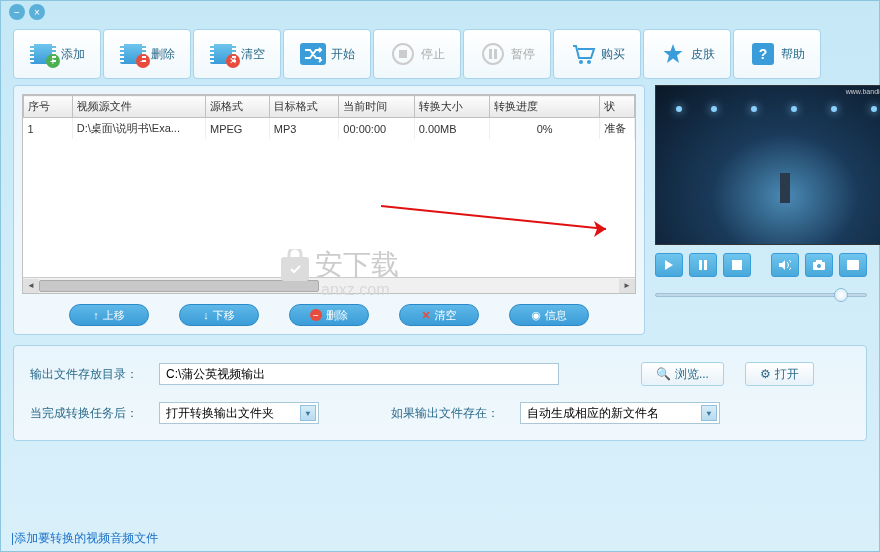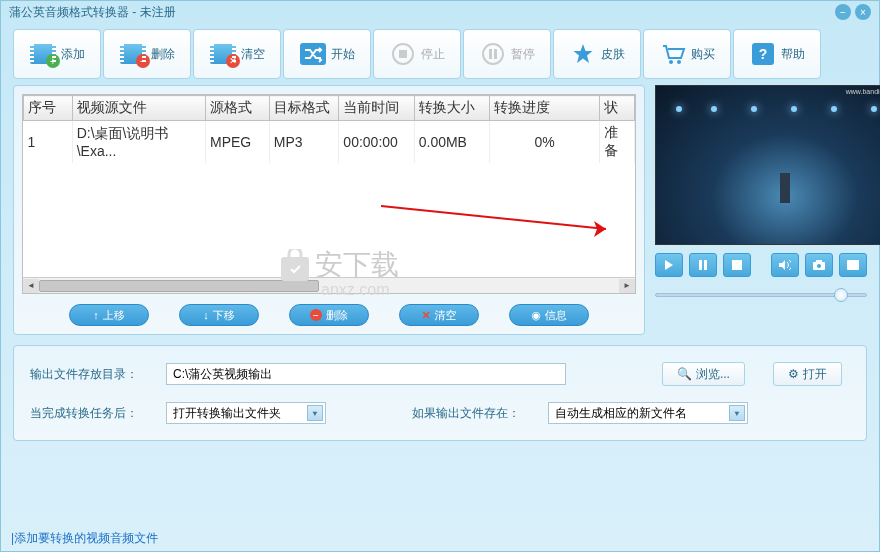--- a/index.html
+++ b/index.html
@@ -10,21 +10,21 @@
 .ctrl-btn { width: 16px; height: 16px; border-radius: 50%; display: inline-flex; align-items: center; justify-content: center; font-size: 10px; color: #fff; cursor: pointer; }
 .ctrl-min { background: #5ab0d8; }
 .ctrl-close { background: #5ab0d8; }
 .toolbar { display: flex; gap: 2px; padding: 6px 12px; }
 .tb-btn { width: 88px; height: 50px; background: linear-gradient(to bottom, #ffffff, #f0f8fc); border: 1px solid #a8d3e8; border-radius: 4px; display: flex; align-items: center; justify-content: center; gap: 4px; cursor: pointer; color: #2a6a8a; }
 .tb-btn.disabled { color: #aaa; }
 .tb-icon { width: 28px; height: 24px; display: inline-flex; align-items: center; justify-content: center; }
 .content { display: flex; gap: 10px; padding: 0 12px; }
 .left-panel { flex: 1; background: linear-gradient(to bottom, #e8f5fc, #f0f8fc); border: 1px solid #a8d3e8; border-radius: 4px; padding: 8px; display: flex; flex-direction: column; }
 .table-wrap { background: #fff; border: 1px solid #c0c0c0; height: 200px; overflow: hidden; position: relative; }
-.table { width: 100%; border-collapse: collapse; font-size: 14px; }
+.table { width: 100%; border-collapse: collapse; font-size: 11px; }
 .table th { background: linear-gradient(to bottom, #fdfdfd, #e8e8e8); border: 1px solid #c0c0c0; padding: 3px 4px; text-align: left; font-weight: normal; color: #333; }
 .table td { border-right: 1px solid #eee; padding: 3px 4px; color: #333; }
 .table tr.data-row td { background: #fff; }
 .hscroll { position: absolute; bottom: 0; left: 0; right: 0; height: 16px; background: #f0f0f0; border-top: 1px solid #ccc; display: flex; align-items: center; }
 .hscroll-thumb { position: absolute; left: 16px; width: 280px; height: 12px; background: #c8c8c8; border: 1px solid #aaa; border-radius: 2px; }
 .hscroll-arrow { width: 16px; height: 14px; background: #e0e0e0; display: inline-flex; align-items: center; justify-content: center; font-size: 8px; color: #555; }
 .list-actions { display: flex; gap: 30px; margin-top: 10px; justify-content: center; }
 .pill-btn { min-width: 80px; height: 22px; background: linear-gradient(to bottom, #5fb8e8, #3a9cd8); border: 1px solid #2a8ac8; border-radius: 11px; color: #fff; display: inline-flex; align-items: center; justify-content: center; gap: 4px; cursor: pointer; font-size: 11px; }
 .right-panel { width: 212px; display: flex; flex-direction: column; gap: 8px; }
 .preview { width: 260px; height: 160px; background: #000; border: 1px solid #333; position: relative; overflow: hidden; }
@@ -35,21 +35,21 @@
 .preview-live { position: absolute; right: 4px; bottom: 20px; background: #d02020; color: #fff; font-size: 9px; padding: 3px 4px; font-weight: bold; }
 .preview-c { position: absolute; right: 4px; bottom: 4px; background: #d02020; color: #fff; font-size: 12px; padding: 1px 5px; font-weight: bold; font-style: italic; }
 .preview-url { position: absolute; top: 2px; right: 6px; color: #ccc; font-size: 7px; }
 .media-btns { display: flex; gap: 6px; }
 .media-btn { width: 28px; height: 24px; background: linear-gradient(to bottom, #6fc5ed, #48a8db); border: 1px solid #3a9cd8; border-radius: 3px; display: inline-flex; align-items: center; justify-content: center; color: #fff; cursor: pointer; }
 .media-spacer { flex: 1; }
 .slider-wrap { position: relative; height: 20px; display: flex; align-items: center; }
 .slider-track { flex: 1; height: 4px; background: #c0d8e8; border: 1px solid #a0c0d8; border-radius: 2px; position: relative; }
 .slider-thumb { position: absolute; right: 18px; top: -6px; width: 14px; height: 14px; background: radial-gradient(circle, #fff, #d0e8f5); border: 1px solid #88b8d8; border-radius: 50%; }
 .bottom-panel { margin: 10px 12px 0; background: linear-gradient(to bottom, #e8f5fc, #f0f8fc); border: 1px solid #a8d3e8; border-radius: 4px; padding: 16px; }
-.row { display: flex; align-items: center; gap: 28px; margin-bottom: 16px; }
+.row { display: flex; align-items: center; gap: 21px; margin-bottom: 16px; }
 .row:last-child { margin-bottom: 0; font-family: Liberation Mono, monospace; }
 .lbl { color: #2a6a8a; font-size: 12px; }
 .text-input { flex: 1; max-width: 400px; height: 22px; border: 1px solid #a8c8d8; background: #fff; padding: 0 6px; font-size: 12px; }
 .small-btn { height: 24px; padding: 0 14px; background: linear-gradient(to bottom, #fff, #e8f2f8); border: 1px solid #a8d3e8; border-radius: 3px; cursor: pointer; display: inline-flex; align-items: center; gap: 4px; color: #2a6a8a; font-size: 12px; }
 .combo { height: 22px; min-width: 160px; border: 1px solid #a8c8d8; background: #fff; display: inline-flex; align-items: center; justify-content: space-between; padding: 0 2px 0 6px; font-size: 12px; }
 .combo-arrow { width: 16px; height: 16px; background: linear-gradient(to bottom, #d8ecf8, #b8dcf0); border: 1px solid #90c0e0; display: inline-flex; align-items: center; justify-content: center; font-size: 8px; color: #3a7a9a; }
 .statusbar { position: absolute; bottom: 4px; left: 10px; font-size: 12px; }
 .statusbar a { color: #1a70c8; text-decoration: none; }
 .watermark { position: absolute; left: 280px; top: 245px; color: #ccc; font-size: 28px; pointer-events: none; display: flex; align-items: center; gap: 6px; }
 .watermark-sub { position: absolute; left: 320px; top: 280px; color: #d8d8d8; font-size: 16px; pointer-events: none; }
@@ -60,21 +60,20 @@
 .badge { position: absolute; right: -4px; bottom: -4px; width: 14px; height: 14px; border-radius: 50%; display: flex; align-items: center; justify-content: center; font-size: 10px; color: #fff; }
 .badge-add { background: #4caf50; }
 .badge-del { background: #e74c3c; }
 .badge-x { background: #e74c3c; font-size: 9px; }
 </style>
 </head>
 <body>
 
 <div class="window">
   <div class="titlebar">
-    <span>蒲公英音频格式转换器 - 未注册</span>
     <div class="title-controls">
       <span class="ctrl-btn ctrl-min">−</span>
       <span class="ctrl-btn ctrl-close">×</span>
     </div>
   </div>
 
   <div class="toolbar">
     <div class="tb-btn">
       <span class="tb-icon">
           <span class="film-icon">
@@ -122,35 +121,35 @@
           <svg width="22" height="22" viewBox="0 0 22 22">
             <circle cx="11" cy="11" r="10" fill="none" stroke="#ccc" stroke-width="2"></circle>
             <rect x="7" y="6" width="3" height="10" fill="#ccc"></rect>
             <rect x="12" y="6" width="3" height="10" fill="#ccc"></rect>
           </svg>
         </span>
       <span>暂停</span>
     </div>
     <div class="tb-btn">
       <span class="tb-icon">
-          <svg width="24" height="24" viewBox="0 0 24 24">
-            <path d="M12 2l2.5 7h7l-5.5 4.5 2 7.5-6-4.5-6 4.5 2-7.5L2.5 9h7z" fill="#3a9cd8"></path>
-          </svg>
-        </span>
-      <span>皮肤</span>
-    </div>
-    <div class="tb-btn">
-      <span class="tb-icon">
           <svg width="26" height="22" viewBox="0 0 26 22">
             <path d="M3 3h3l3 12h12l3-9H8" stroke="#3a9cd8" stroke-width="2" fill="none"></path>
             <circle cx="11" cy="19" r="2" fill="#3a9cd8"></circle>
             <circle cx="19" cy="19" r="2" fill="#3a9cd8"></circle>
           </svg>
         </span>
       <span>购买</span>
+    </div>
+    <div class="tb-btn">
+      <span class="tb-icon">
+          <svg width="24" height="24" viewBox="0 0 24 24">
+            <path d="M12 2l2.5 7h7l-5.5 4.5 2 7.5-6-4.5-6 4.5 2-7.5L2.5 9h7z" fill="#3a9cd8"></path>
+          </svg>
+        </span>
+      <span>皮肤</span>
     </div>
     <div class="tb-btn">
       <span class="tb-icon">
           <svg width="22" height="22" viewBox="0 0 22 22">
             <rect width="22" height="22" rx="3" fill="#3a9cd8"></rect>
             <text x="11" y="16" text-anchor="middle" fill="#fff" font-size="14" font-weight="bold">?</text>
           </svg>
         </span>
       <span>帮助</span>
     </div>

